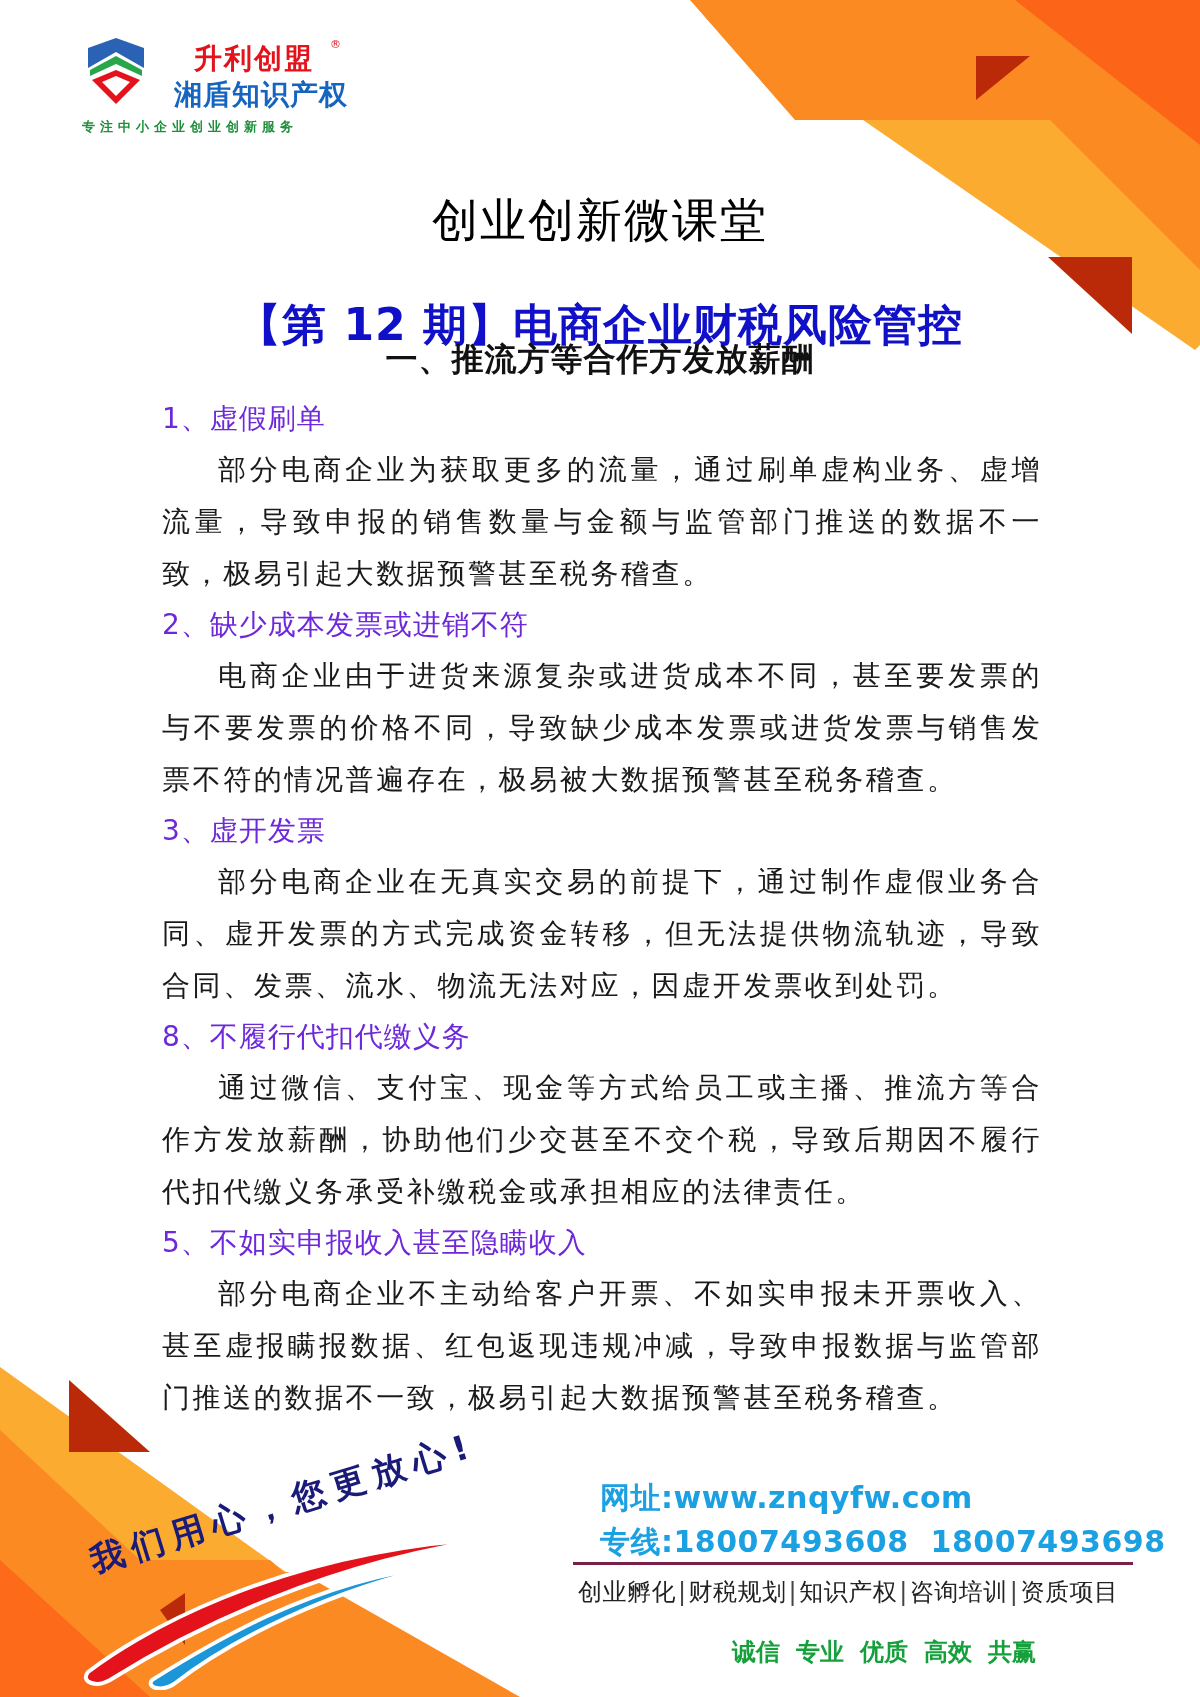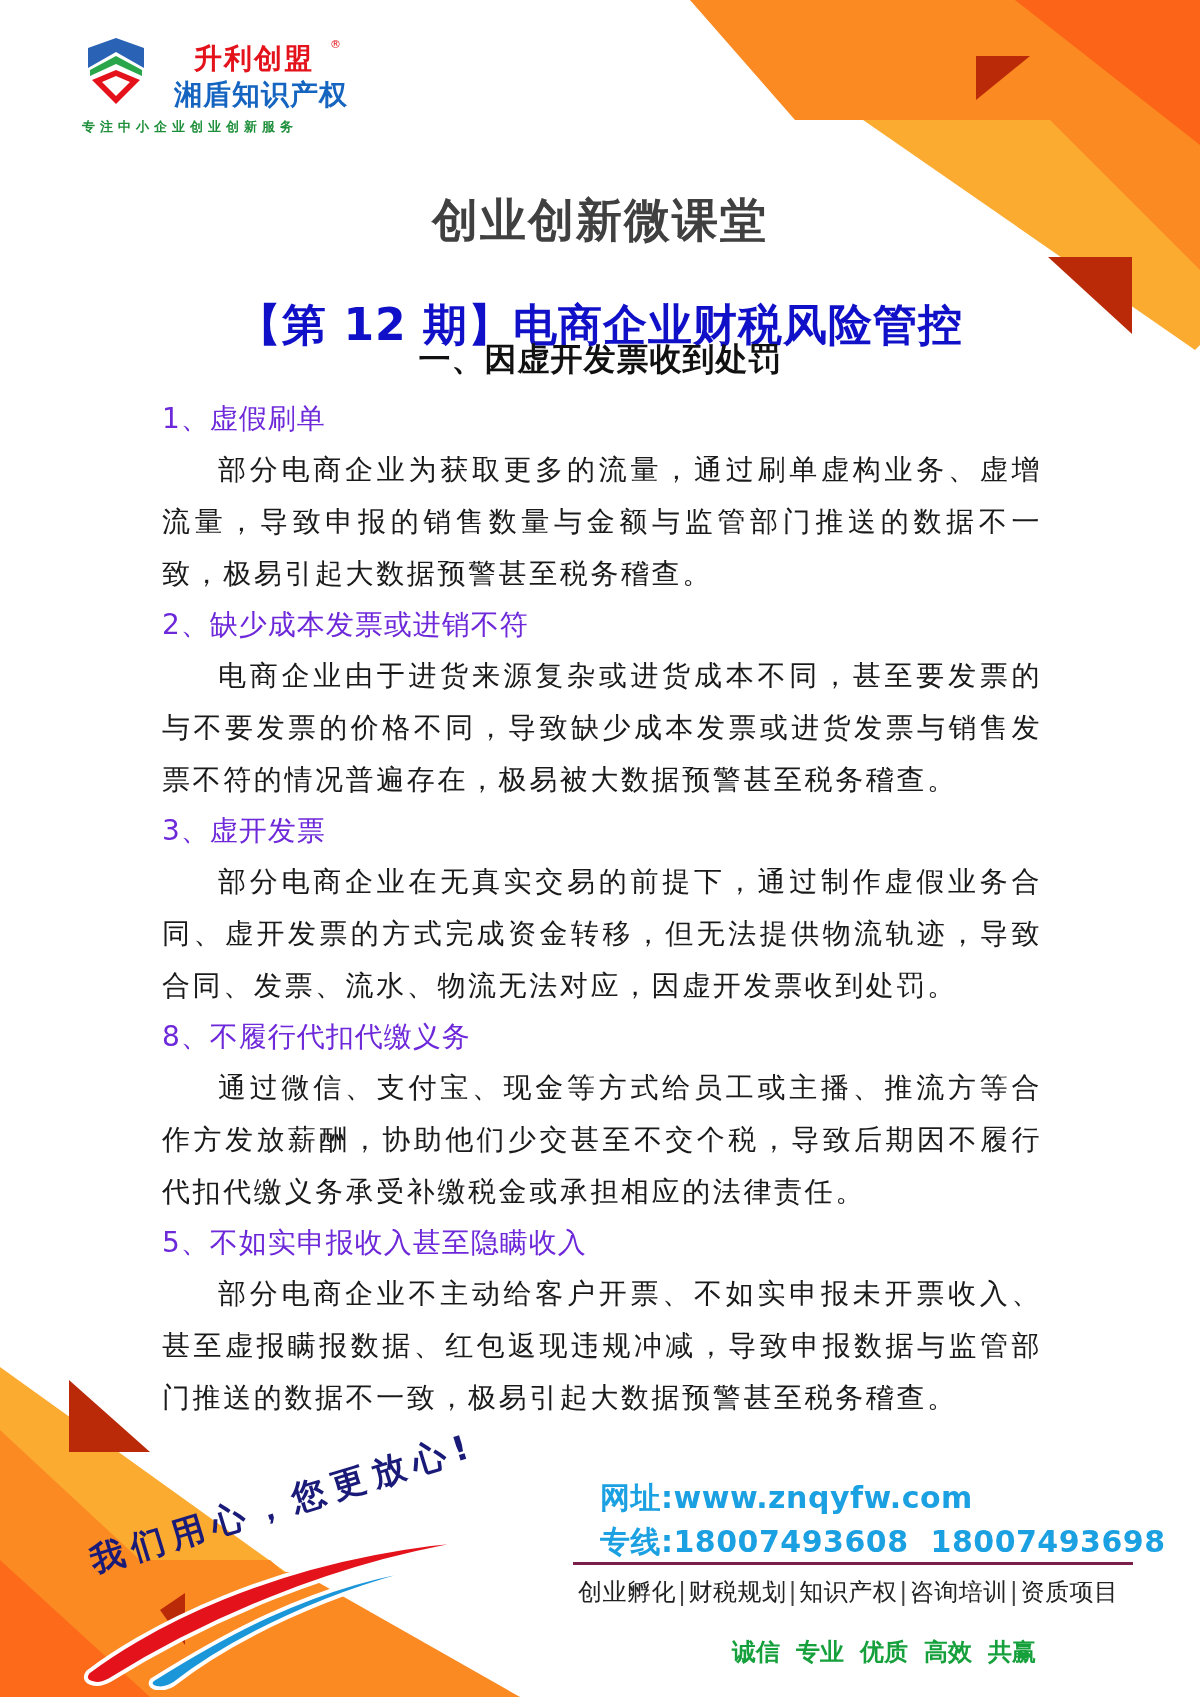--- a/index.html
+++ b/index.html
@@ -13,21 +13,21 @@
 
     
     .logo { left: 82px; top: 36px; width: 300px; height: 110px; }
     .logo-shield { position: absolute; left: 4px; top: 2px; width: 60px; height: 70px; }
     .logo-name-cn { position: absolute; left: 112px; top: 4px; font-size: 28px; font-weight: bold; color: #e3121b; letter-spacing: 2px; }
     .logo-reg { position: absolute; left: 248px; top: 2px; font-size: 11px; color: #e3121b; }
     .logo-sub { position: absolute; left: 92px; top: 40px; font-size: 28px; font-weight: bold; color: #1565c0; letter-spacing: 1px; }
     .logo-tagline { position: absolute; left: 0px; top: 82px; font-size: 13px; font-weight: bold; color: #1e8f3a; letter-spacing: 5px; }
 
     
-    .title-1 { left: 0; width: 1200px; top: 190px; text-align: center; font-size: 46px; font-weight: bold; color: #404040; letter-spacing: 2px; }
+    .title-1 { left: 0; width: 1200px; top: 190px; text-align: center; font-size: 46px; font-weight: normal; color: #000000; letter-spacing: 2px; }
     .title-2 { left: 0; width: 1200px; top: 256px; text-align: center; font-size: 44px; font-weight: bold; color: #1010c8; letter-spacing: 1px; margin-top: 40px; }
     .section-heading { left: 0; width: 1200px; top: 338px; text-align: center; font-size: 32px; font-weight: bold; color: #111111; letter-spacing: 1px; }
 
     
     .content { left: 162px; top: 394px; width: 880px; }
     .item-title { font-size: 28px; color: #6d28d9; line-height: 50px; height: 50px; letter-spacing: 1px; }
     .item-body { font-size: 28px; color: #1a1a1a; line-height: 52px; letter-spacing: 2.6px; text-align: justify; text-indent: 2em; margin-bottom: 0px; }
 
     
     .slogan { left: 98px; top: 1538px; font-size: 34px; font-weight: bold; color: #1a1a78; transform: rotate(-17deg); transform-origin: left bottom; letter-spacing: 8px; white-space: nowrap; }
@@ -68,21 +68,21 @@
     <path d="M16,44 L30,38 L44,44 L30,58 Z" fill="#ffffff"></path>
   </svg>
   <span class="logo-name-cn">升利创盟</span>
   <span class="logo-reg">®</span>
   <span class="logo-sub">湘盾知识产权</span>
   <span class="logo-tagline">专注中小企业创业创新服务</span>
 </div>
 
 <div class="layer title-1">创业创新微课堂</div>
 <div class="layer title-2">【第 12 期】电商企业财税风险管控</div>
-<div class="layer section-heading">一、因虚开发票收到处罚</div>
+<div class="layer section-heading">一、推流方等合作方发放薪酬</div>
 
 <div class="layer content">
   <div>
     <div class="item-title">1、虚假刷单</div>
     <div class="item-body">部分电商企业为获取更多的流量，通过刷单虚构业务、虚增流量，导致申报的销售数量与金额与监管部门推送的数据不一致，极易引起大数据预警甚至税务稽查。</div>
   </div>
   <div>
     <div class="item-title">2、缺少成本发票或进销不符</div>
     <div class="item-body">电商企业由于进货来源复杂或进货成本不同，甚至要发票的与不要发票的价格不同，导致缺少成本发票或进货发票与销售发票不符的情况普遍存在，极易被大数据预警甚至税务稽查。</div>
   </div>

